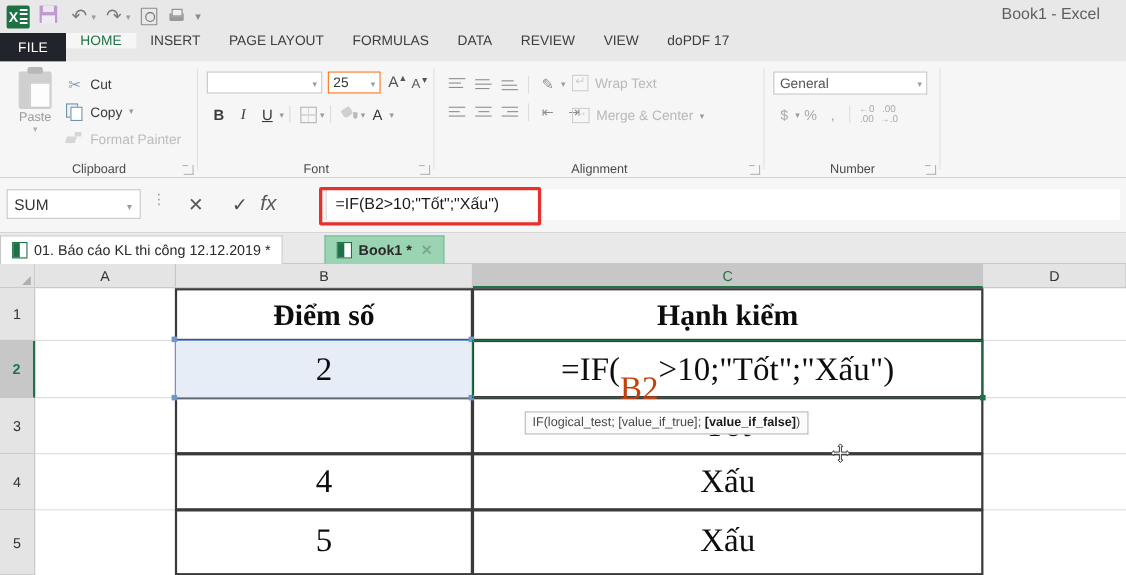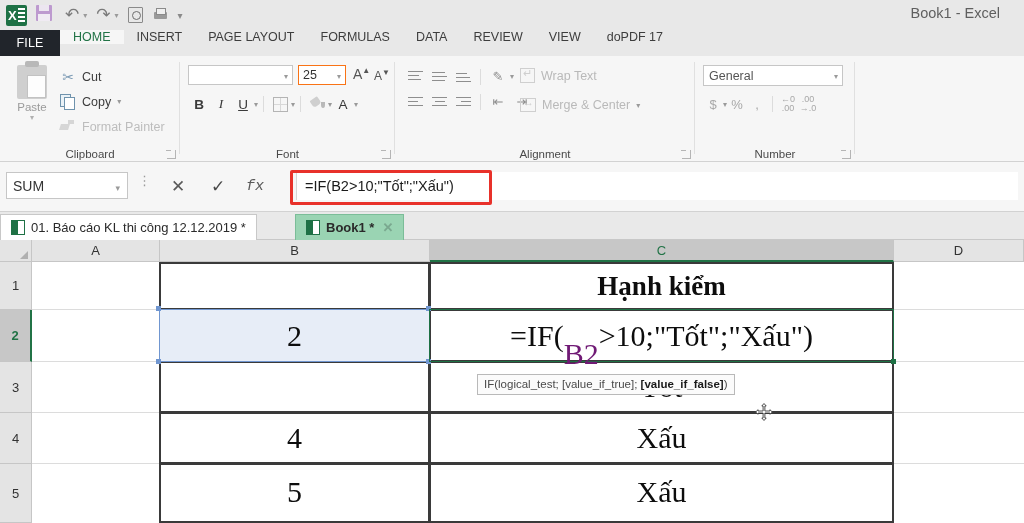--- a/index.html
+++ b/index.html
@@ -280,21 +280,21 @@
     position: absolute; left: 138px; top: 16px; font-size: 13px; color: #9a9a9a; letter-spacing: 0;
     line-height: 6px;
   }
   .fb-btn {
     position: absolute; top: 12px; width: 24px; height: 24px;
     display: flex; align-items: center; justify-content: center;
     font-size: 17px; color: #5a5a5a;
   }
   .fb-x { left: 166px; }
   .fb-check { left: 206px; color: #4a4a4a; }
-  .fb-fx { left: 243px; font-size: 15px; font-style: italic; font-family: Liberation Mono, monospace; }
+  .fb-fx { left: 232px; font-size: 19px; font-style: italic; font-family: Liberation Sans, sans-serif; }
   .fb-input {
     position: absolute; left: 296px; top: 10px; width: 722px; height: 28px;
     background: #fff; border-left: 1px solid #d6d6d6;
     display: flex; align-items: center; padding-left: 8px;
     font-size: 14.5px; color: #1b1b1b;
   }
   .red-box {
     position: absolute; left: 290px; top: 170px; width: 202px; height: 35px;
     border: 3px solid #e8312a; border-radius: 2px; pointer-events: none;
   }
@@ -370,21 +370,21 @@
     position: absolute; border: 1.6px solid #1e7145; pointer-events: none;
   }
   .c2-handle {
     position: absolute; width: 5px; height: 5px; background: #1e7145;
   }
   .formula-edit {
     position: absolute; display: flex; align-items: center; justify-content: center;
     font-family: "Liberation Serif", serif; font-size: 30px; color: #0d0d0d;
     white-space: nowrap;
   }
-  .ref-b2 { color: #701a75; margin-top: 36px; }
+  .ref-b2 { color: #c2410c; margin-top: 36px; }
   .tooltip {
     position: absolute; background: #fbfbfb; border: 1px solid #b9b9b9;
     font-family: "Liberation Sans", sans-serif; font-size: 11.5px; color: #4a4a4a;
     padding: 2px 6px 3px; white-space: nowrap; line-height: 14px;
   }
   .tooltip b { color: #1a1a1a; }
   .move-cursor {
     position: absolute; width: 18px; height: 18px;
   }
 </style>
@@ -635,20 +635,21 @@
       <div class="tbl-border" style="left:397px; top:0px;  width:465px; height:48px;"></div>
       <div class="tbl-border" style="left:127px; top:47px; width:271px; height:53px;"></div>
       <div class="tbl-border" style="left:397px; top:47px; width:465px; height:53px;"></div>
       <div class="tbl-border" style="left:127px; top:99px; width:271px; height:52px;"></div>
       <div class="tbl-border" style="left:397px; top:99px; width:465px; height:52px;"></div>
       <div class="tbl-border" style="left:127px; top:150px;width:271px; height:52px;"></div>
       <div class="tbl-border" style="left:397px; top:150px;width:465px; height:52px;"></div>
       <div class="tbl-border" style="left:127px; top:201px;width:271px; height:60px;"></div>
       <div class="tbl-border" style="left:397px; top:201px;width:465px; height:60px;"></div>
 
+      <div class="cell hdrcell" style="left:128px; top:1px; width:269px; height:46px;">Điểm số</div>
       <div class="cell hdrcell" style="left:398px; top:1px; width:463px; height:46px;">Hạnh kiểm</div>
 
       <div class="b2-highlight" style="left:127px; top:47px; width:271px; height:53px;"></div>
       <div class="b2-handle" style="left:124px; top:44px;"></div>
       <div class="b2-handle" style="left:394px; top:44px;"></div>
       <div class="b2-handle" style="left:124px; top:97px;"></div>
       <div class="b2-handle" style="left:394px; top:97px;"></div>
       <div class="cell val" style="left:128px; top:48px; width:269px; height:51px;">2</div>
 
       <div class="c2-edit" style="left:397px; top:47px; width:465px; height:53px;"></div>

